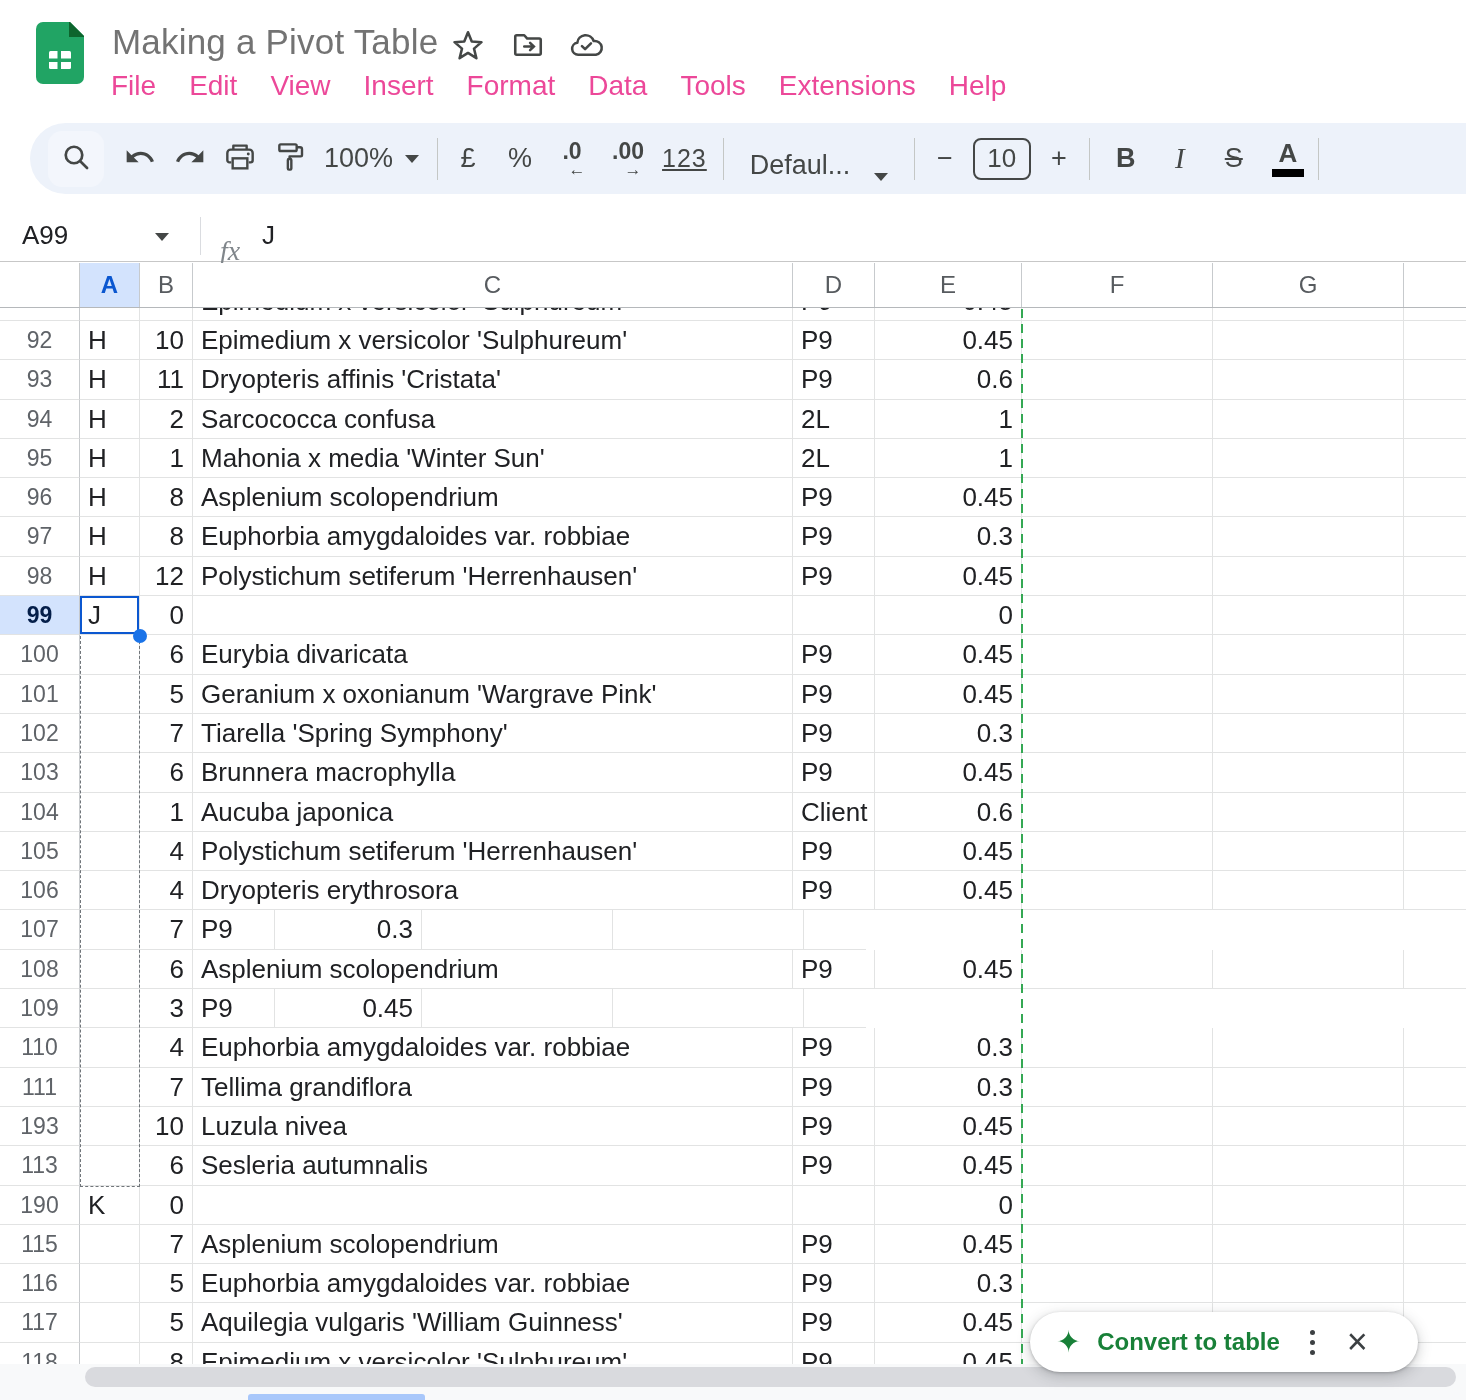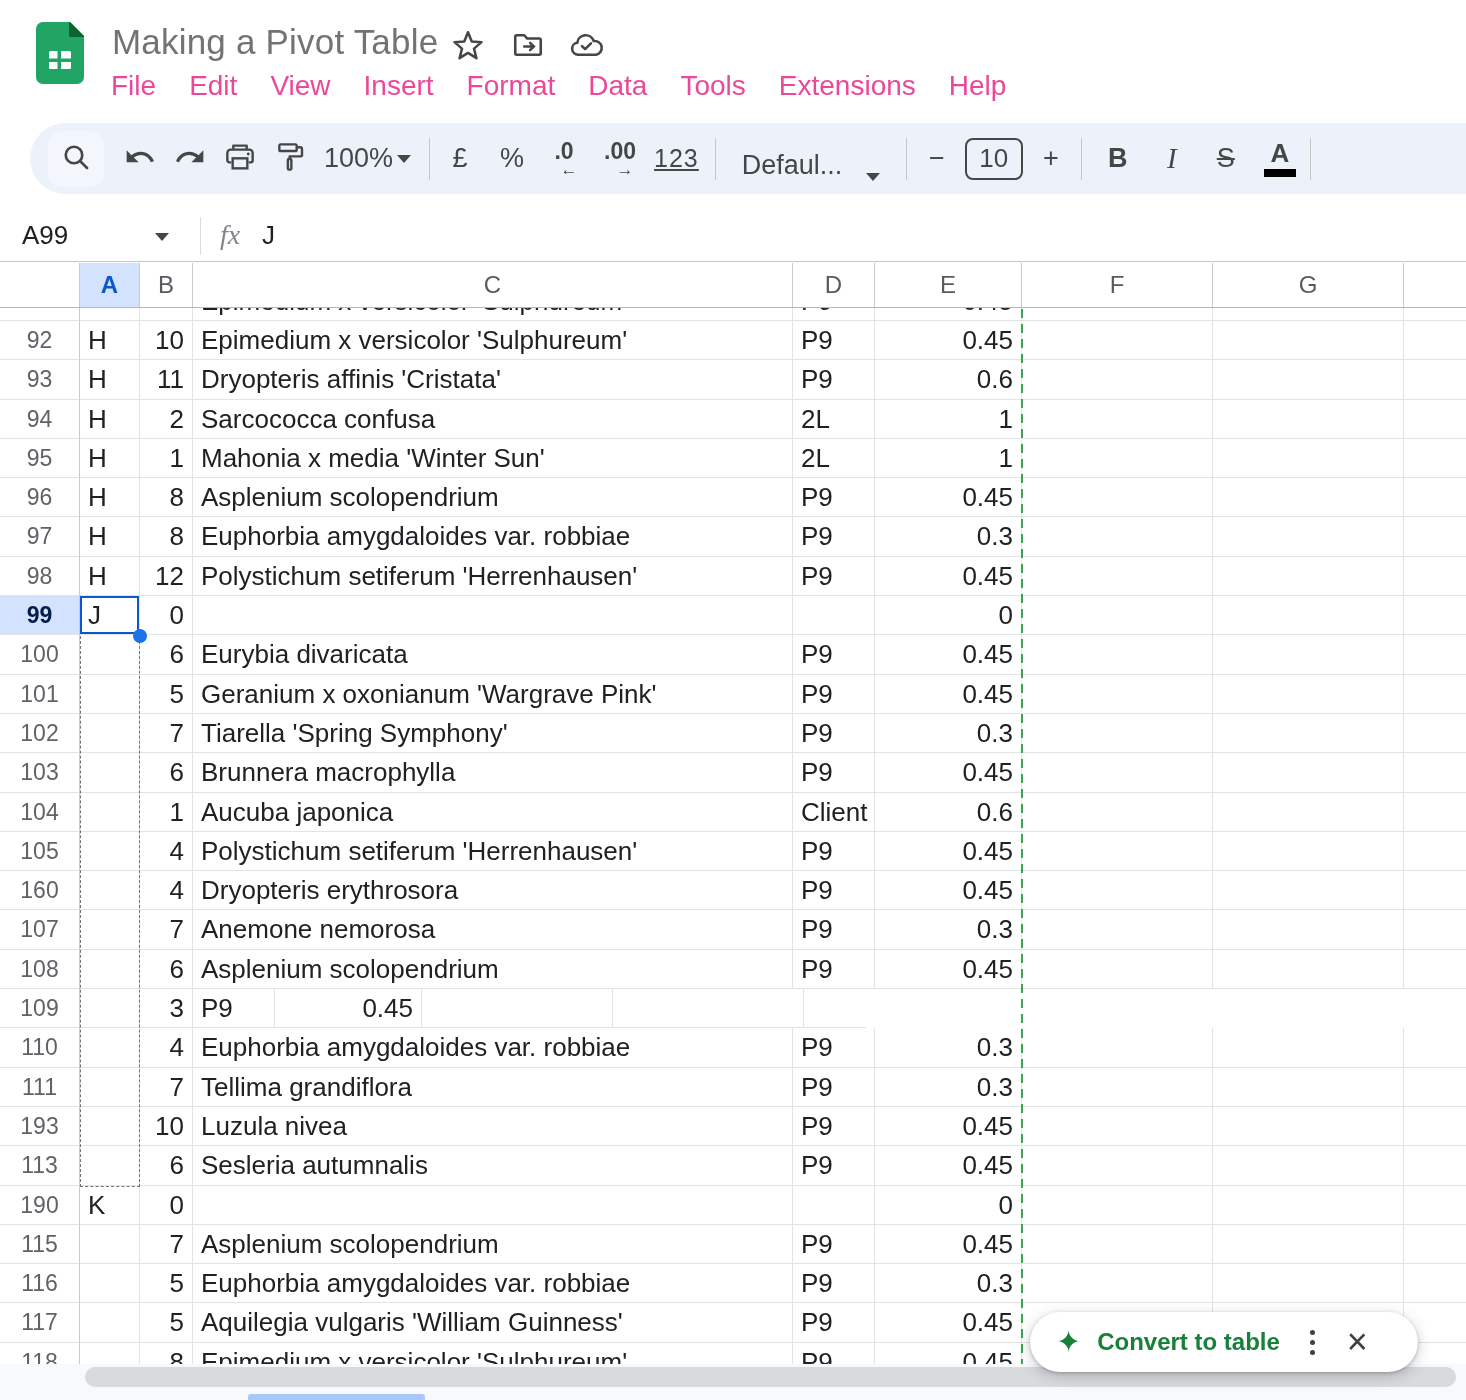--- a/index.html
+++ b/index.html
@@ -24,21 +24,21 @@
   
   .toolbar {
     position:absolute; left:30px; top:123px; width:1436px; height:71px;
     background:#edf2fa; border-radius:36px 0 0 36px;
     display:flex; align-items:center;
   }
   .tbtn { display:flex; align-items:center; justify-content:center; min-width:40px; height:44px; border:none; background:transparent; color:#444746; font-family:"Liberation Sans",sans-serif; }
   .search-wrap { margin-left:18px; width:56px; height:56px; border-radius:14px; background:#f3f6fc; display:flex; align-items:center; justify-content:center; }
   .tdiv { width:1px; height:42px; background:#c4c7c5; margin:0 10px; }
   .caret { width:0; height:0; border-left:7px solid transparent; border-right:7px solid transparent; border-top:8px solid #444746; }
-  .zoom-ctl { margin:0 8px 0 14px; display:flex; align-items:center; gap:4px; }
+  .zoom-ctl { margin:0 8px 0 14px; display:flex; align-items:center; gap:12px; }
   .zoom-ctl .lbl { font-size:27px; color:#444746; }
   .txt27 { font-size:27px; color:#444746; }
   .numfmt { display:flex; flex-direction:column; align-items:center; line-height:1; margin:0 6px; }
   .nf-top { font-size:23px; font-weight:700; color:#444746; }
   .nf-arrow { font-size:17px; color:#444746; margin-top:-2px; margin-left:10px; }
   .fmt123 { font-size:25px; letter-spacing:1px; margin:13px 6px;text-decoration:underline; }
   .font-ctl { margin:0 6px; width:158px; display:flex; align-items:flex-end; justify-content:space-between; padding:0 10px; }
   .font-ctl .lbl { font-size:27px; color:#444746; }
   .size-box { width:58px; height:42px; border:2px solid #444746; border-radius:8px; display:flex; align-items:center; justify-content:center; font-size:26px; color:#444746; margin:0 8px; }
   .b-btn { font-weight:700; font-size:27px; }
@@ -46,21 +46,21 @@
   .s-btn { font-size:27px; text-decoration:line-through; }
   .a-color { display:flex; flex-direction:column; align-items:center; line-height:1; }
   .a-color .lbl { font-size:26px; font-weight:600; color:#444746; }
   .a-color .bar { width:32px; height:8px; background:#000; margin-top:3px; }
 
   
   .formula-bar { position:absolute; left:0; top:209px; width:1466px; height:53px; background:#fff; border-bottom:1px solid #c7c7c7; }
   .name-box { position:absolute; left:22px; top:0; height:53px; line-height:53px; font-size:26px; color:#202124; }
   .name-caret { position:absolute; left:155px; top:24px; }
   .fb-divider { position:absolute; left:200px; top:8px; width:1px; height:38px; background:#dadce0; }
-  .fx-label { position:absolute; left:220px; top:10px; font-family:"Liberation Serif",serif; font-style:italic; font-size:28px; color:#80868b; }
+  .fx-label { position:absolute; left:220px; top:26px; font-family:"Liberation Serif",serif; font-style:italic; font-size:28px; color:#80868b; }
   .fb-value { position:absolute; left:262px; top:0; height:53px; line-height:53px; font-size:26px; color:#202124; }
 
   
   .grid { position:absolute; left:0; top:263px; width:1466px; }
   .header-row { display:flex; height:45px; background:#fff; border-bottom:1px solid #b5b8bb; }
   .hcell { display:flex; align-items:center; justify-content:center; font-size:24px; color:#575b5f; border-right:1px solid #c7cacd; height:100%; }
   .hcell.hl { background:#d3e3fd; color:#0b57d0; font-weight:700; }
   .c-rh { width:80px; } .c-a { width:60px; } .c-b { width:53px; } .c-c { width:600px; }
   .c-d { width:82px; } .c-e { width:147px; } .c-f { width:191px; } .c-g { width:191px; }
   .c-h { width:62px; border-right:none !important; }
@@ -394,35 +394,34 @@
         <div class="cell c-a"></div>
         <div class="cell c-b num">4</div>
         <div class="cell c-c">Polystichum setiferum 'Herrenhausen'</div>
         <div class="cell c-d">P9</div>
         <div class="cell c-e num">0.45</div>
         <div class="cell c-f"></div>
         <div class="cell c-g"></div>
         <div class="cell c-h"></div>
       </div>
       <div class="row">
-        <div class="cell rh c-rh">160</div>
+        <div class="cell rh c-rh">106</div>
         <div class="cell c-a"></div>
         <div class="cell c-b num">4</div>
         <div class="cell c-c">Dryopteris erythrosora</div>
         <div class="cell c-d">P9</div>
         <div class="cell c-e num">0.45</div>
         <div class="cell c-f"></div>
         <div class="cell c-g"></div>
         <div class="cell c-h"></div>
       </div>
       <div class="row">
         <div class="cell rh c-rh">107</div>
         <div class="cell c-a"></div>
         <div class="cell c-b num">7</div>
-        <div class="cell c-c">Anemone nemorosa</div>
         <div class="cell c-d">P9</div>
         <div class="cell c-e num">0.3</div>
         <div class="cell c-f"></div>
         <div class="cell c-g"></div>
         <div class="cell c-h"></div>
       </div>
       <div class="row">
         <div class="cell rh c-rh">108</div>
         <div class="cell c-a"></div>
         <div class="cell c-b num">6</div>

